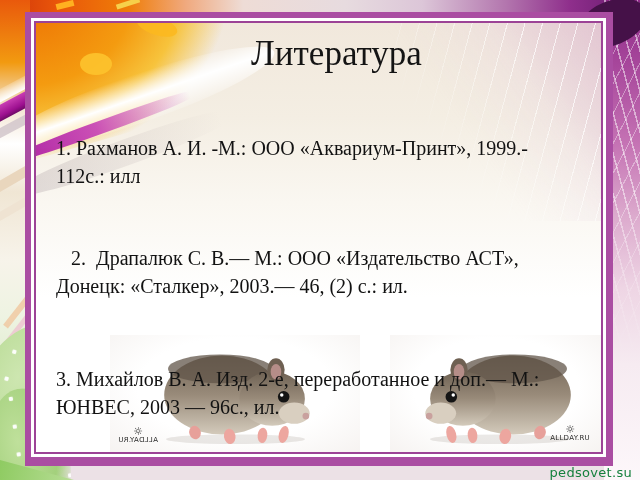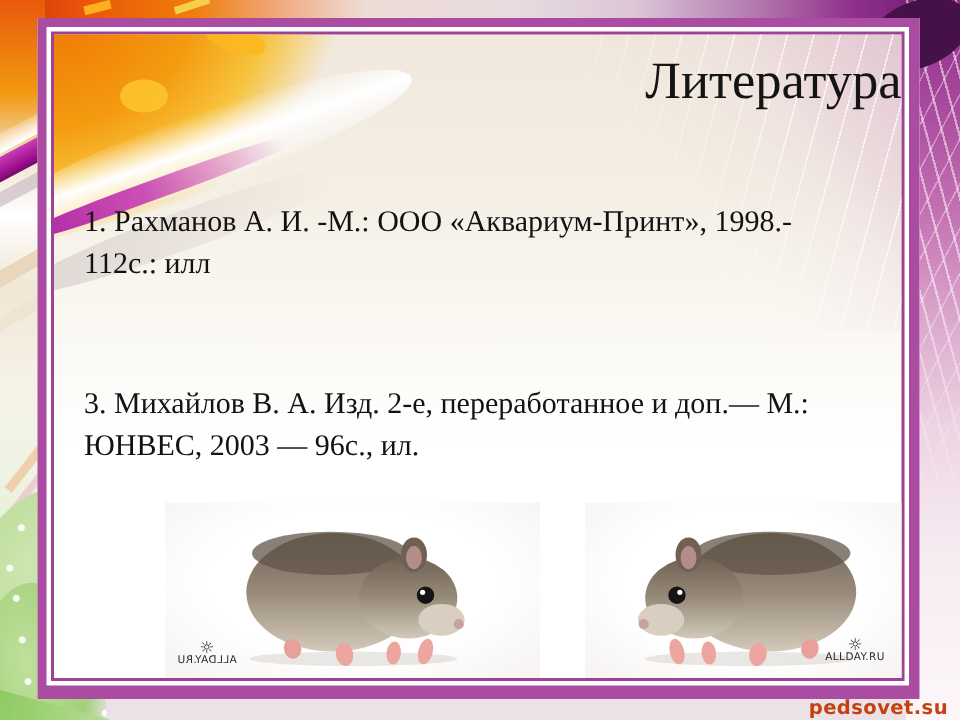--- a/index.html
+++ b/index.html
@@ -55,41 +55,41 @@
     background:linear-gradient(90deg,#a712a0 0%,#c743b4 45%, rgba(199,67,180,0) 96%); transform:rotate(-20deg); opacity:.92; }
   .in-gray-sweep { position:absolute; left:-34px; top:116px; width:250px; height:26px; border-radius:50%;
     background:linear-gradient(90deg, rgba(120,100,112,.22), rgba(120,100,112,0) 90%); transform:rotate(-20deg); }
   .in-tr { position:absolute; right:-22px; top:-12px; width:235px; height:210px;
     background-image:repeating-linear-gradient(105deg, rgba(255,255,255,0) 0 16px, rgba(255,255,255,.7) 16px 17px),
                      linear-gradient(235deg, rgba(206,150,193,.5) 0%, rgba(230,205,222,.32) 38%, rgba(255,255,255,0) 66%);
     -webkit-mask:linear-gradient(235deg,#000 30%,transparent 75%); mask:linear-gradient(235deg,#000 30%,transparent 75%); }
   .in-br { position:absolute; right:-12px; bottom:-8px; width:130px; height:84px;
     background:radial-gradient(ellipse at 80% 80%, rgba(214,170,205,.38), rgba(214,170,205,0) 70%); }
   
-  .title { position:relative; z-index:5; margin-top:13px; text-align:right;
+  .title { position:relative; z-index:5; margin-top:13px; text-align:center;
     font-size:35px; line-height:36px; color:#141414;margin-left:36px; }
   .refs { position:relative; z-index:5; margin:8px 14px 0 20px;
     font-size:20px; line-height:27.5px; color:#121212; white-space:pre-wrap; }
   .ref.gap { margin-top:11px; }
   
   .photo { position:absolute; top:312px; height:117px; z-index:4;
     background:radial-gradient(ellipse at 50% 45%, #ffffff 55%, #f6f3f1 100%); }
   .photo-left { left:74px; width:250px; }
   .photo-right { left:354px; width:212px; }
   .hamster { position:absolute; top:4px; width:195px; height:106px; }
   .photo-left .hamster { left:28px; }
   .photo-right .hamster { left:12px; transform:scaleX(-1); }
   .wm { position:absolute; display:flex; flex-direction:column; align-items:center; color:#2a2a2a; z-index:5; }
   .wm .sun { font-size:11px; line-height:9px; font-family:"DejaVu Sans", sans-serif; }
   .wm .txt { font-family:"DejaVu Sans", sans-serif; font-size:7px; letter-spacing:.3px; line-height:8px; }
   .wm-left { left:8px; bottom:8px; transform:scaleX(-1); }
   .wm-right { right:12px; bottom:10px; }
   
   .site { position:absolute; right:8px; top:465px; z-index:3;
-    font-family:"DejaVu Sans", sans-serif; font-size:13px; color:#c2410c; letter-spacing:.3px;font-weight:bold; }
+    font-family:"DejaVu Sans", sans-serif; font-size:13px; color:#15803d; letter-spacing:.3px; }
 </style>
 </head>
 <body>
 
 <div class="bg-top-strip"></div>
 <div class="top-accent1"></div>
 <div class="top-accent2"></div>
 <div class="bg-left"></div>
 <div class="stripe-white-out"></div>
 <div class="stripe-magenta-out"></div>
@@ -112,22 +112,24 @@
     <div class="in-blob2"></div>
     <div class="in-white-sweep"></div>
     <div class="in-magenta"></div>
     <div class="in-gray-sweep"></div>
     <div class="in-tr"></div>
     <div class="in-br"></div>
 
     <div class="title">Литература</div>
 
     <div class="refs">
-      <div class="ref">1. Рахманов А. И. -М.: ООО «Аквариум-Принт», 1998.-
+      <div class="ref">1. Рахманов А. И. -М.: ООО «Аквариум-Принт», 1999.-
 112с.: илл</div>
+      <div class="ref">   2.  Драпалюк С. В.— М.: ООО «Издательство АСТ»,
+Донецк: «Сталкер», 2003.— 46, (2) с.: ил.</div>
       <div class="ref gap">3. Михайлов В. А. Изд. 2-е, переработанное и доп.— М.:
 ЮНВЕС, 2003 — 96с., ил.</div>
       
       
       
     </div>
 
     <div class="photo photo-left">
       <svg class="hamster" viewBox="0 0 200 110" xmlns="http://www.w3.org/2000/svg">
         <defs>

